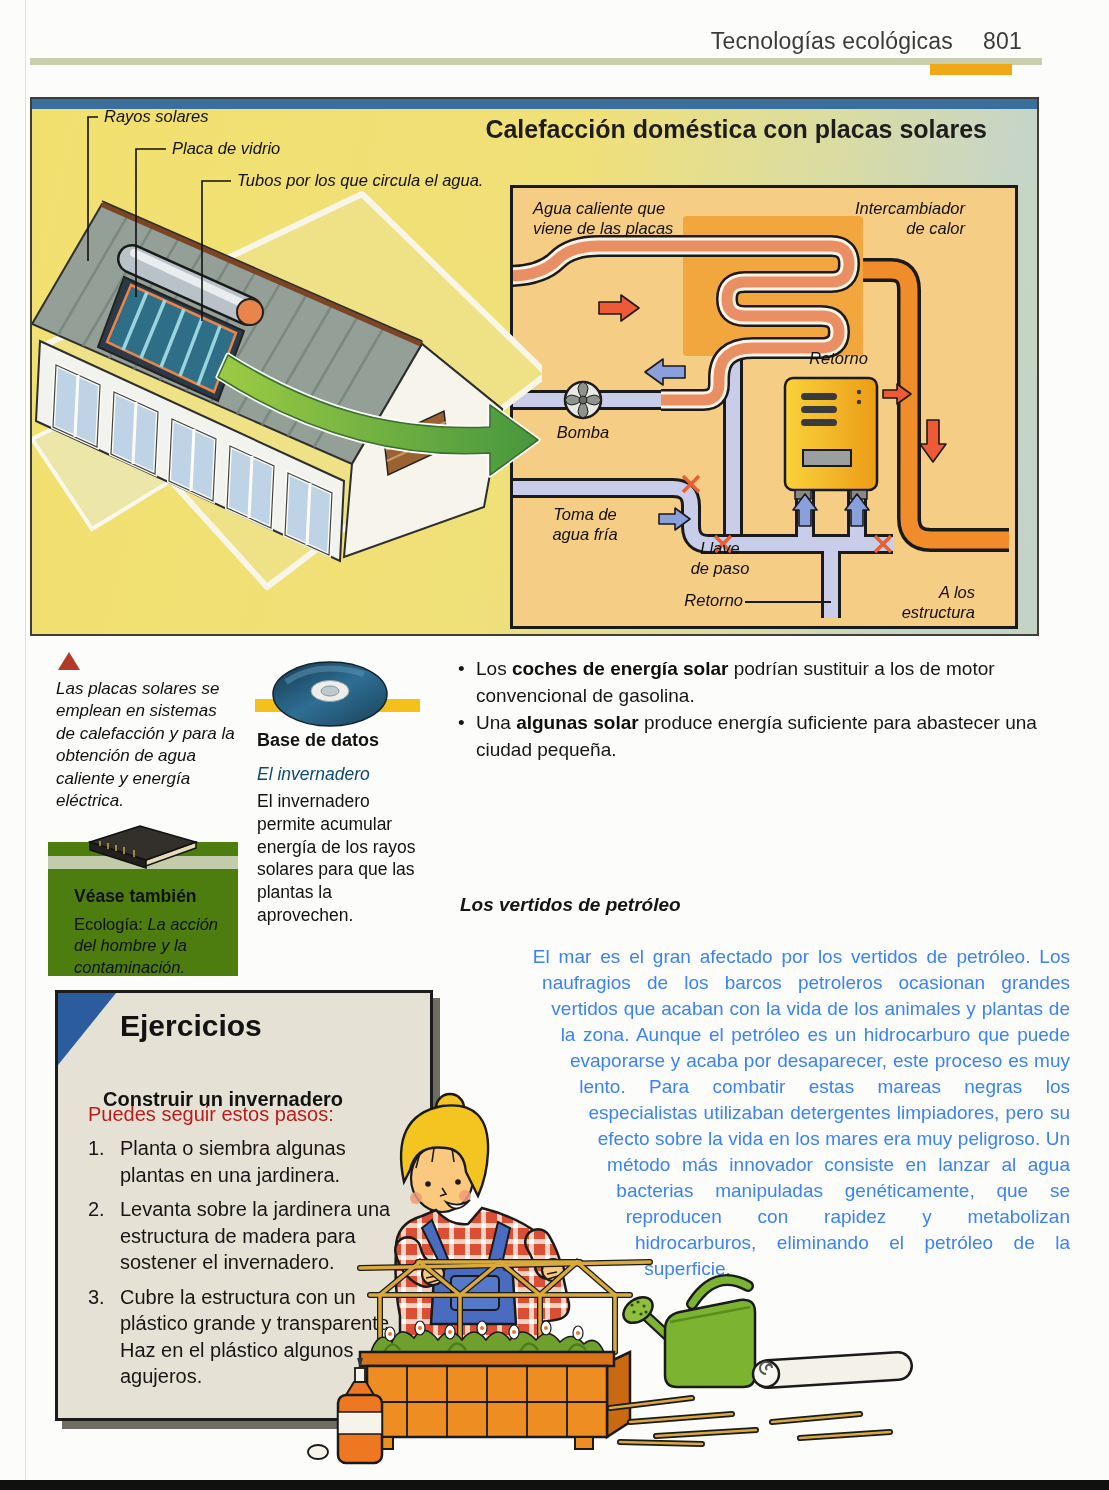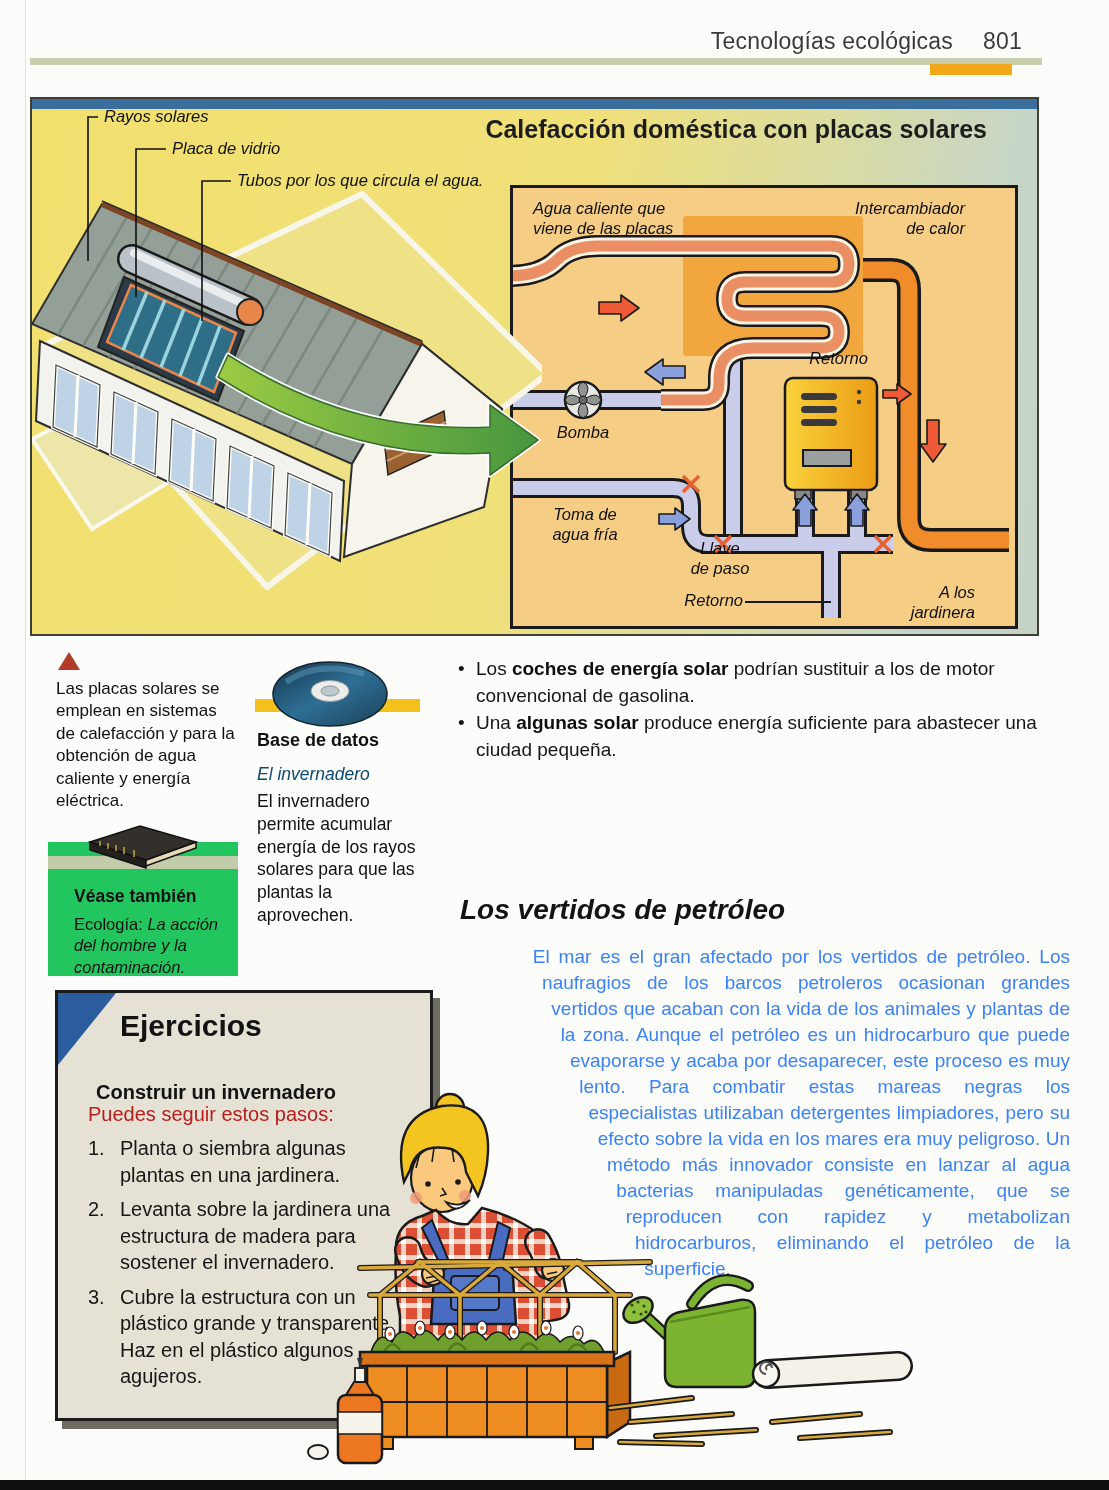--- a/index.html
+++ b/index.html
@@ -31,54 +31,54 @@
   .dl-boiler{left:278px;top:160px;width:95px;text-align:center;}
   .dl-pump{left:28px;top:234px;width:84px;text-align:center;}
   .dl-cold{left:26px;top:316px;width:92px;text-align:center;}
   .dl-valve{left:158px;top:350px;width:98px;text-align:center;}
   .dl-return{left:146px;top:402px;width:84px;text-align:right;}
   .dl-rad{left:356px;top:394px;width:106px;text-align:right;}
 
   
   .note-triangle{position:absolute;left:58px;top:652px;width:0;height:0;
     border-left:11px solid transparent;border-right:11px solid transparent;border-bottom:18px solid #b13a28;}
-  .side-caption{position:absolute;left:56px;top:678px;width:180px;font-size:17px;line-height:1.32;color:#101010;margin:0;}
-  .see-also{position:absolute;left:48px;top:842px;width:190px;height:134px;background:#22c55e;}
+  .side-caption{position:absolute;left:56px;top:678px;width:180px;font-style:italic;font-size:17px;line-height:1.32;color:#101010;margin:0;}
+  .see-also{position:absolute;left:48px;top:842px;width:190px;height:134px;background:#4d7c0f;}
   .sa-bar{position:absolute;left:0;top:14px;width:100%;height:13px;background:#c3ccaa;}
   .sa-book{position:absolute;left:28px;top:-26px;}
   .sa-head{position:absolute;left:26px;top:44px;font-size:17.5px;font-weight:bold;color:#111;margin:0;}
   .sa-body{position:absolute;left:26px;top:72px;width:152px;font-size:16.5px;line-height:1.3;color:#111;margin:0;}
   .sa-body em{font-style:italic;}
 
   
   .db-bar{position:absolute;left:255px;top:699px;width:165px;height:13px;background:#f4c11c;}
   .db-cd{position:absolute;left:268px;top:658px;}
   .db-head{position:absolute;left:257px;top:730px;font-size:18px;font-weight:bold;color:#111;margin:0;}
   .db-title{position:absolute;left:257px;top:764px;font-size:17.5px;font-style:italic;color:#0c4a6e;margin:0;}
   .db-body{position:absolute;left:257px;top:790px;width:170px;font-size:17.5px;line-height:1.3;color:#111;margin:0;}
 
   
   .bullets{position:absolute;left:458px;top:656px;width:616px;list-style:none;margin:0;padding:0;}
   .bullets li{position:relative;padding-left:18px;font-size:19px;line-height:26.5px;color:#161616;margin-bottom:1px;}
   .bullets li::before{content:"•";position:absolute;left:0;top:0;}
   .bullets b{color:#0e0e0e;}
 
   
-  .oil-heading{position:absolute;left:460px;top:894px;font-size:28px;font-weight:bold;font-style:italic;color:#141414;margin:0;}
+  .oil-heading{position:absolute;left:460px;top:894px;font-size:19px;font-weight:bold;font-style:italic;color:#141414;margin:0;}
   .oil-para{position:absolute;left:460px;top:944px;width:610px;font-size:19px;line-height:26px;text-align:justify;color:#3b82f6;}
   .wrap-shape{float:left;width:230px;height:345px;margin-top:145px;
     shape-outside:polygon(0 0,55px 0,230px 100%,0 100%);shape-margin:8px;}
 
   
   .exercises{position:absolute;left:55px;top:990px;width:372px;height:425px;background:#e5e2d5;
     border:3px solid #1c1c1c;box-shadow:7px 8px 0 #6f6d62;z-index:1;}
   .ex-corner{position:absolute;left:0;top:0;width:0;height:0;
     border-top:72px solid #2a5c9e;border-right:58px solid transparent;}
   .ex-head{position:absolute;left:62px;top:16px;font-size:30px;font-weight:bold;color:#121212;margin:0;}
-  .ex-sub{position:absolute;left:30px;top:80px;font-size:20px;font-weight:bold;color:#121212;margin:8px;}
+  .ex-sub{position:absolute;left:30px;top:80px;font-size:20px;font-weight:bold;color:#121212;margin:15px;}
   .ex-intro{position:absolute;left:30px;top:110px;font-size:20px;color:#b91c1c;margin:0;}
   .ex-steps{position:absolute;left:30px;top:142px;width:312px;}
   .step{display:flex;margin-bottom:8px;font-size:20px;line-height:26.5px;color:#161616;}
   .step .num{width:32px;flex:none;}
   .step .txt{flex:1;}
 
   .girl-svg{position:absolute;left:300px;top:1090px;z-index:5;}
   .bottom-bar{position:absolute;left:0;top:1480px;width:1109px;height:10px;background:#101010;}
 </style>
 </head>
@@ -287,21 +287,21 @@
       <div class="dlabel dl-exch">Intercambiador
 de calor</div>
       <div class="dlabel dl-boiler">Retorno</div>
       <div class="dlabel dl-pump">Bomba</div>
       <div class="dlabel dl-cold">Toma de
 agua fría</div>
       <div class="dlabel dl-valve">Llave
 de paso</div>
       <div class="dlabel dl-return">Retorno</div>
       <div class="dlabel dl-rad">A los
-jardinera</div>
+estructura</div>
     </div>
   </section>
 
   <div class="note-triangle"></div>
   <p class="side-caption">Las placas solares se emplean en sistemas de calefacción y para la obtención de agua caliente y energía eléctrica.</p>
 
   <aside class="see-also">
     <div class="sa-bar"></div>
     <svg class="sa-book" width="130" height="58" viewBox="0 0 130 58">
       <polygon points="14,26 70,44 70,52 14,34" fill="#21201c" stroke="#111" stroke-width="1.5"></polygon>

